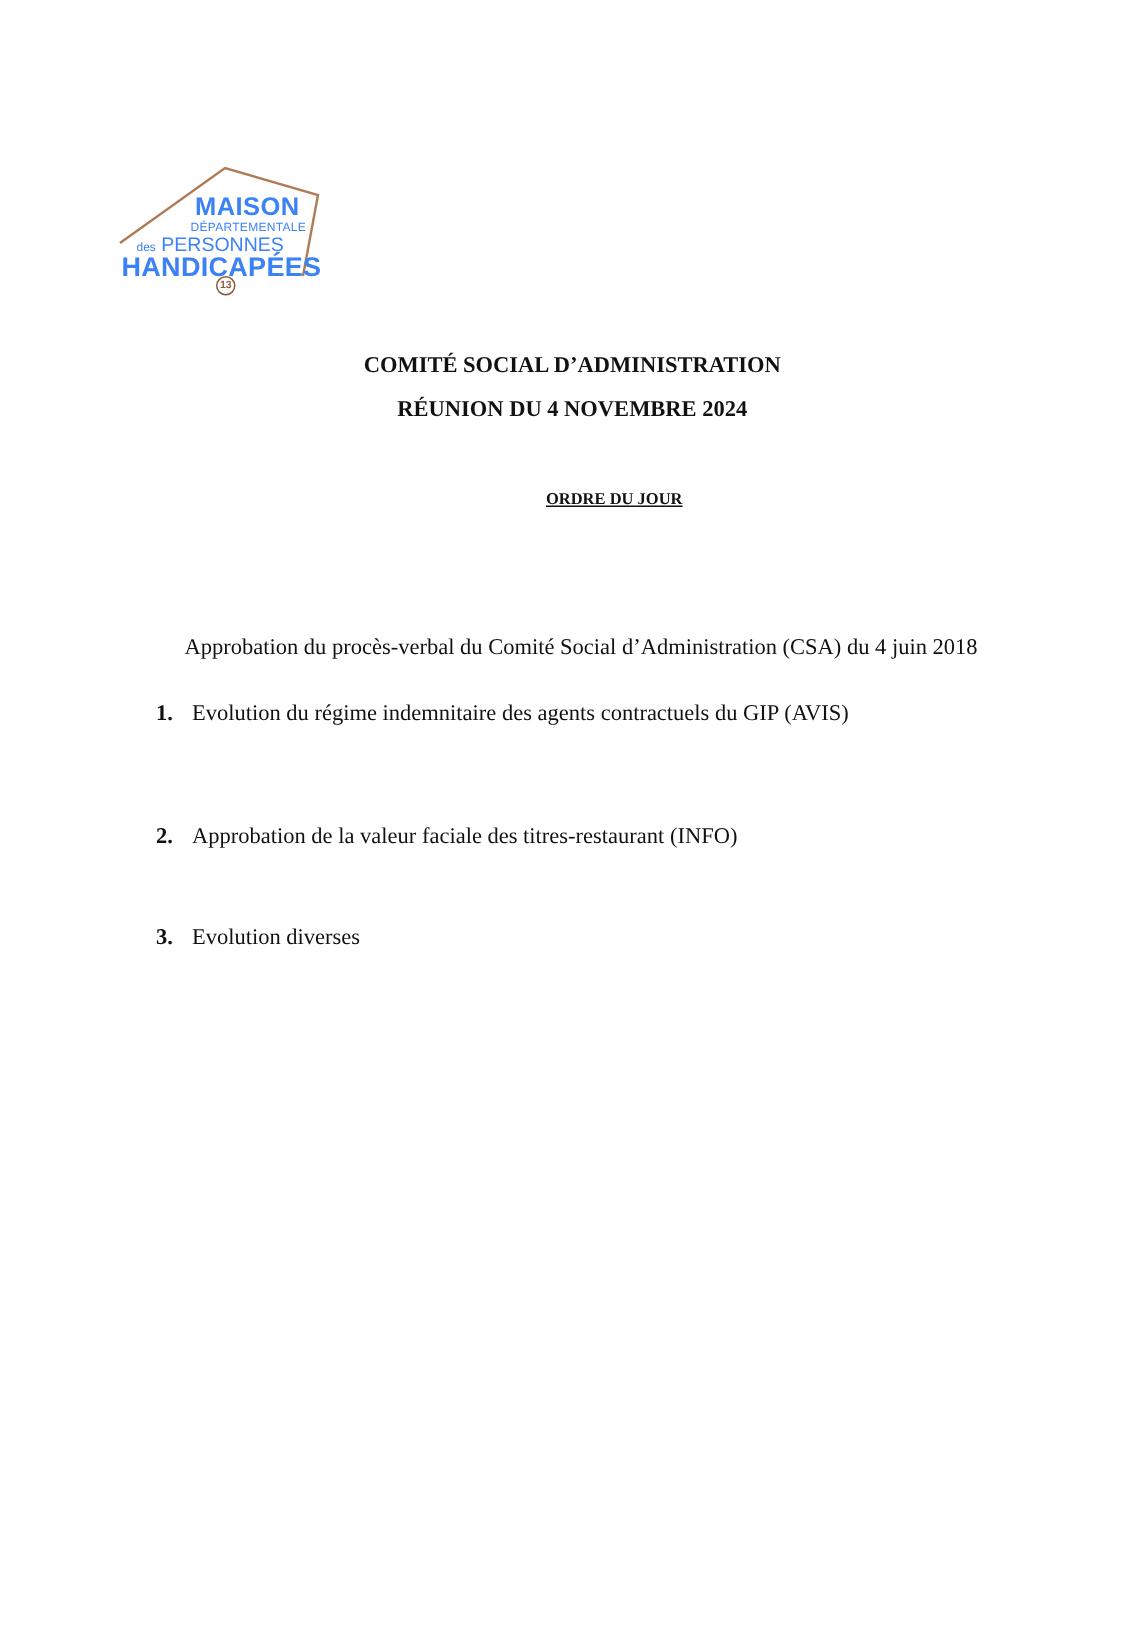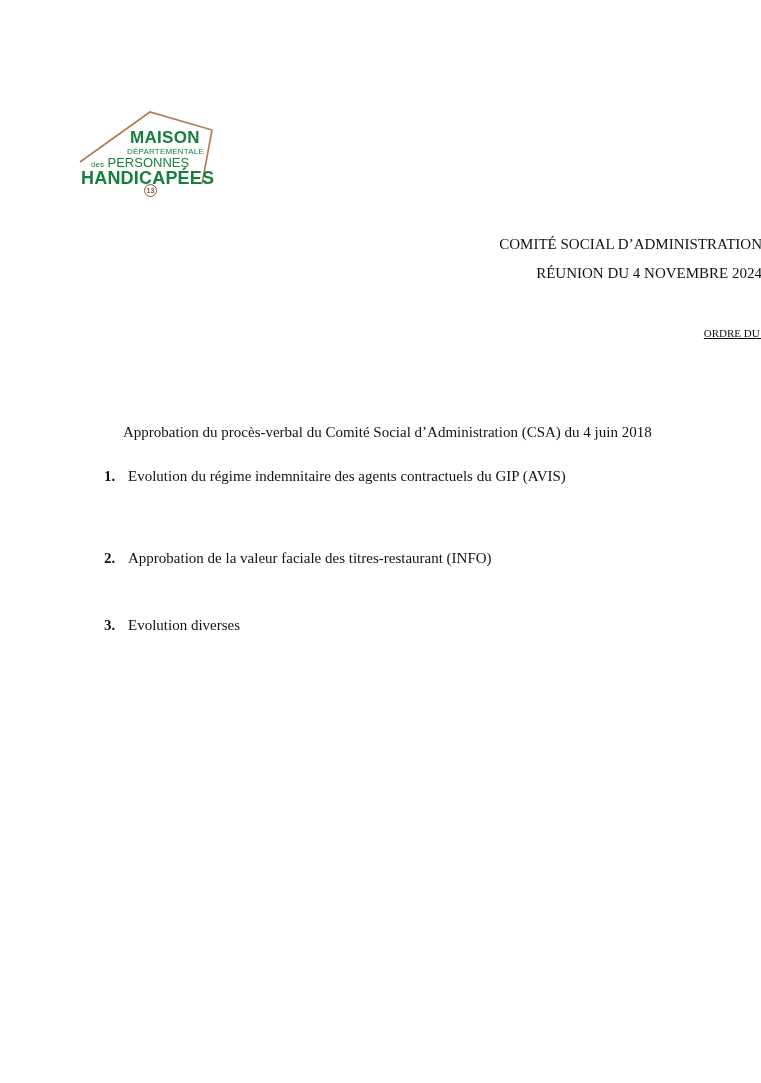--- a/index.html
+++ b/index.html
@@ -1,31 +1,31 @@
 <!DOCTYPE html>
 <html><head>
   <meta charset="utf-8">
   <style>
     html, body { margin: 0; padding: 0; background: #ffffff; }
     body { width: 761px; height: 1083px; position: relative; overflow: hidden;
            font-family: "Liberation Serif", "DejaVu Serif", serif; color: #111; }
     .logo { position: absolute; left: 78px; top: 108px; width: 140px; height: 88px; }
     .logo-text { position: absolute; font-family: "Liberation Sans", "DejaVu Sans", sans-serif;
-                 color: #15803d; font-weight: bold; line-height: 1; }
+                 color: #3b82f6; font-weight: bold; line-height: 1; }
     .t-maison { left: 52px; top: 21px; font-size: 17px; letter-spacing: 0.3px; }
     .t-dep { left: 49px; top: 40px; font-size: 8px; font-weight: normal; letter-spacing: 0.2px; text-align: right; }
     .t-pers { left: 13px; top: 48px; font-size: 13px; font-weight: normal; }
     .t-pers small { font-size: 8px; }
     .t-hand { left: 3px; top: 61px; font-size: 18px; letter-spacing: 0.2px; }
     .badge13 { position: absolute; left: 66px; top: 76px; width: 11px; height: 11px;
                border: 1px solid #8a5a3a; border-radius: 50%; color: #8a5a3a;
                font-size: 7px; text-align: center; line-height: 11px;
                font-family: "Liberation Sans", sans-serif; font-weight: bold; }
-    .title { position: absolute; left: 0; width: 761px; text-align: right;
-             font-weight: normal; font-size: 15px; }
+    .title { position: absolute; left: 0; width: 761px; text-align: center;
+             font-weight: bold; font-size: 15px; }
     .title1 { top: 236px; left: 1px; }
     .title2 { top: 265px; left: 1px; }
     .ordre { top: 327px; text-decoration: underline; font-size: 11px; left: 1px; margin-left: 28px; }
     .approval { position: absolute; left: 123px; top: 424px; font-size: 15px; }
     .agenda { position: absolute; left: 104px; margin: 0; padding: 0; list-style: none; }
     .agenda-item { position: absolute; left: 0; white-space: nowrap; font-size: 15px; }
     .num { font-weight: bold; display: inline-block; width: 24px; }
   </style>
 </head>
 <body>

